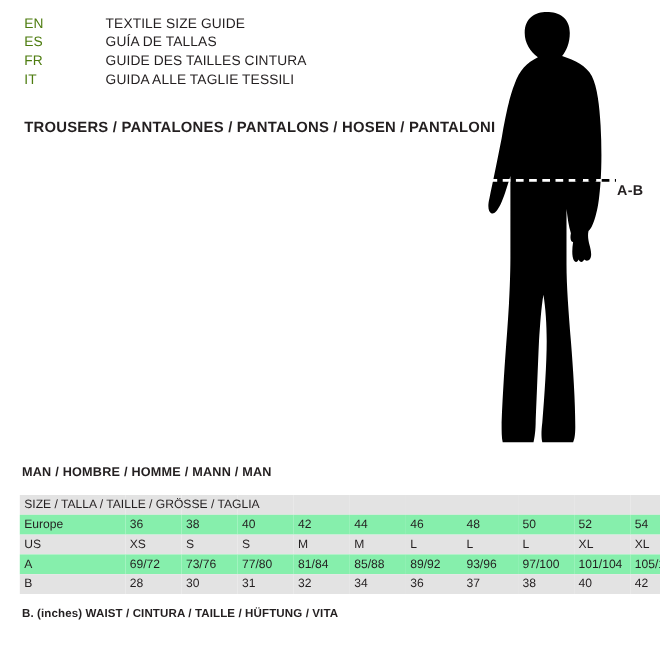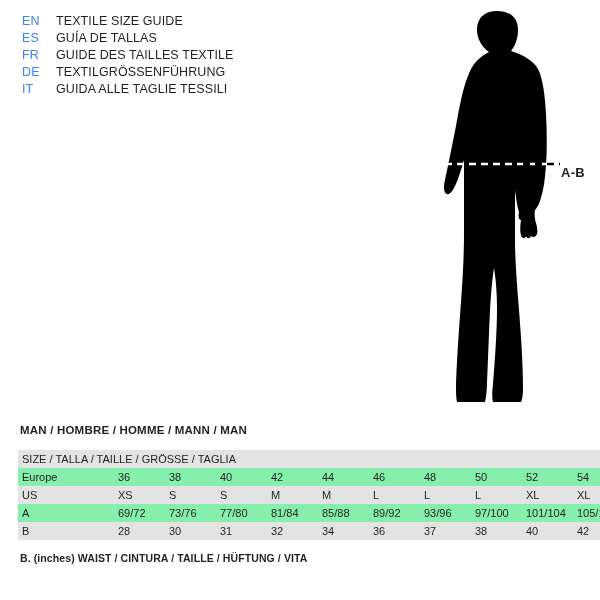--- a/index.html
+++ b/index.html
@@ -31,24 +31,25 @@
   .lang-row {
     display: flex;
     align-items: baseline;
     height: 17px;
     font-size: 12.5px;
     letter-spacing: 0.1px;
   }
   .lang-code {
     width: 34px;
     flex: 0 0 34px;
-    color: #3b82f6;
+    color: #4d7c0f;
   }
   .lang-text {
     color: #231f20;
+    margin-left: 40px;
   }
 
   .garment-title {
     position: absolute;
     left: 22px;
     top: 108px;
     font-size: 13.5px;
     font-weight: bold;
     letter-spacing: 0.2px;
   }
@@ -133,32 +134,29 @@
     <div class="lang-row">
       <span class="lang-code">EN</span>
       <span class="lang-text">TEXTILE SIZE GUIDE</span>
     </div>
     <div class="lang-row">
       <span class="lang-code">ES</span>
       <span class="lang-text">GUÍA DE TALLAS</span>
     </div>
     <div class="lang-row">
       <span class="lang-code">FR</span>
-      <span class="lang-text">GUIDE DES TAILLES TEXTILE</span>
-    </div>
-    <div class="lang-row">
-      <span class="lang-code">DE</span>
-      <span class="lang-text">TEXTILGRÖSSENFÜHRUNG</span>
+      <span class="lang-text">GUIDE DES TAILLES CINTURA</span>
     </div>
     <div class="lang-row">
       <span class="lang-code">IT</span>
       <span class="lang-text">GUIDA ALLE TAGLIE TESSILI</span>
     </div>
   </div>
 
+  <div class="garment-title">TROUSERS / PANTALONES / PANTALONS / HOSEN / PANTALONI</div>
 
   <div class="figure-wrap">
     <svg width="185" height="400" viewBox="0 0 185 400">
 
       <path fill="#000000" d="
         M 72,20
         C 72,6 82,1 92,1
         C 103,1 113,6 113,20
         C 113,29 110,36 106,41
         C 118,45 128,50 133,59

